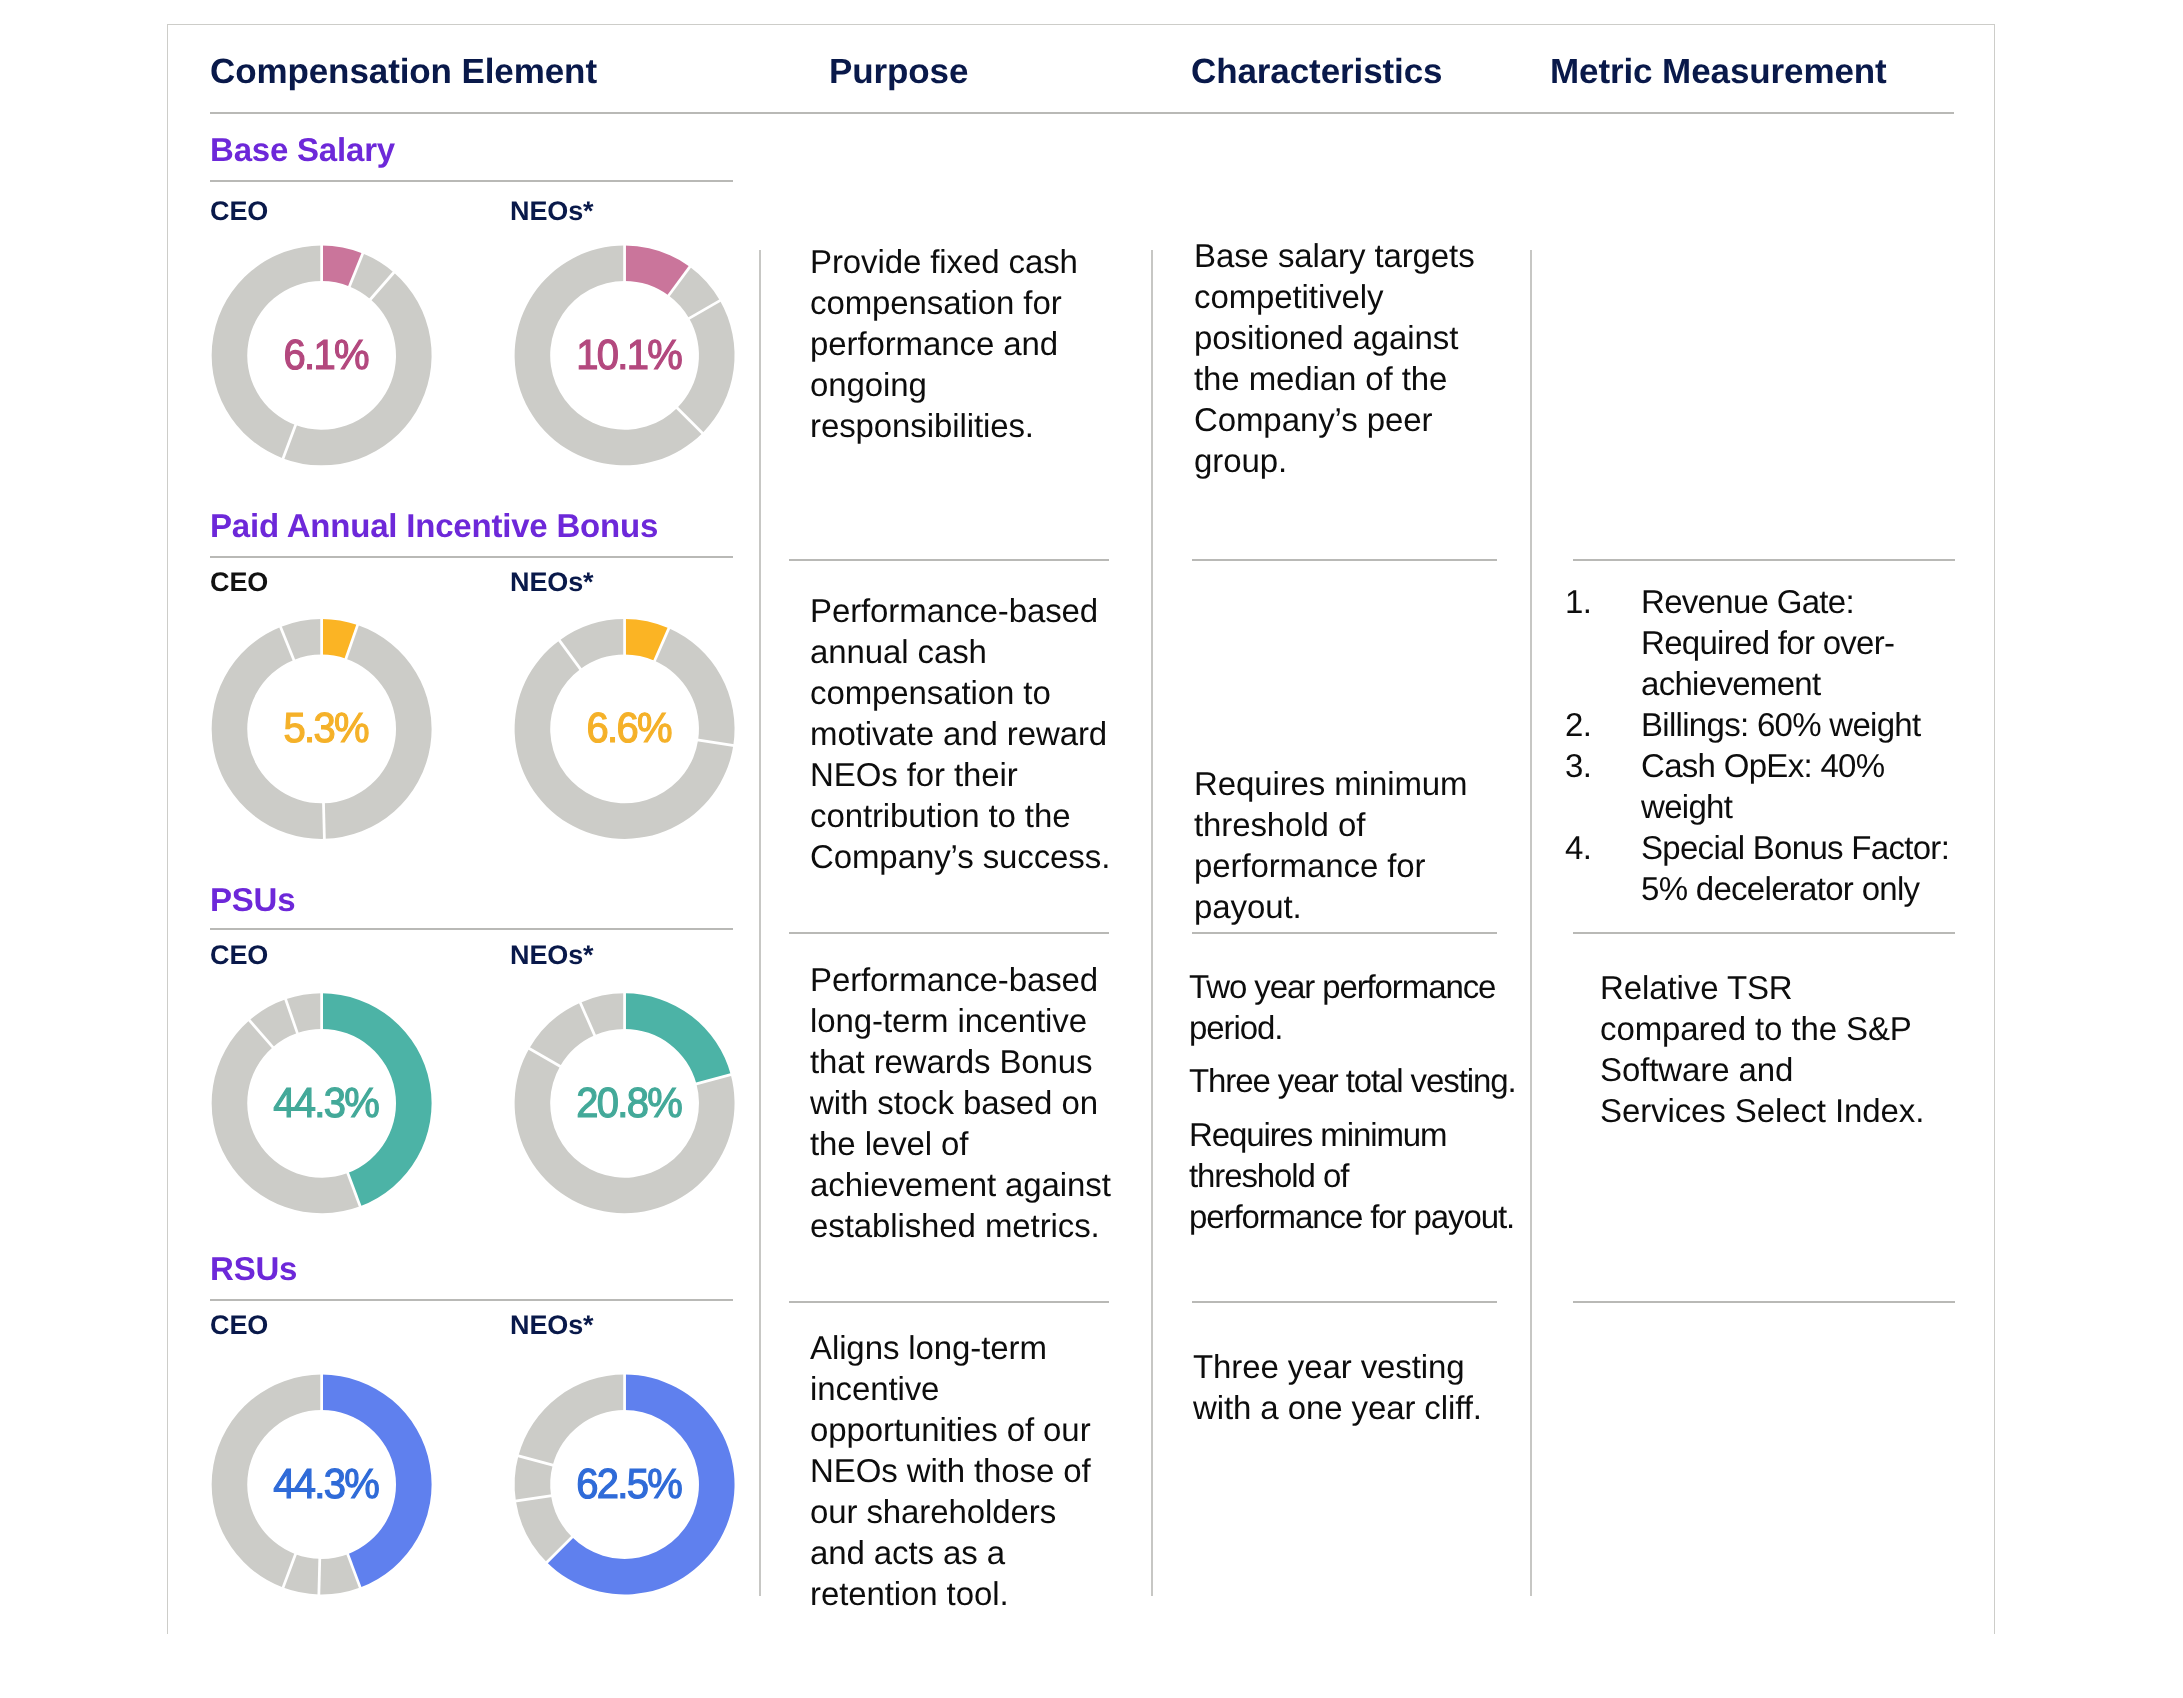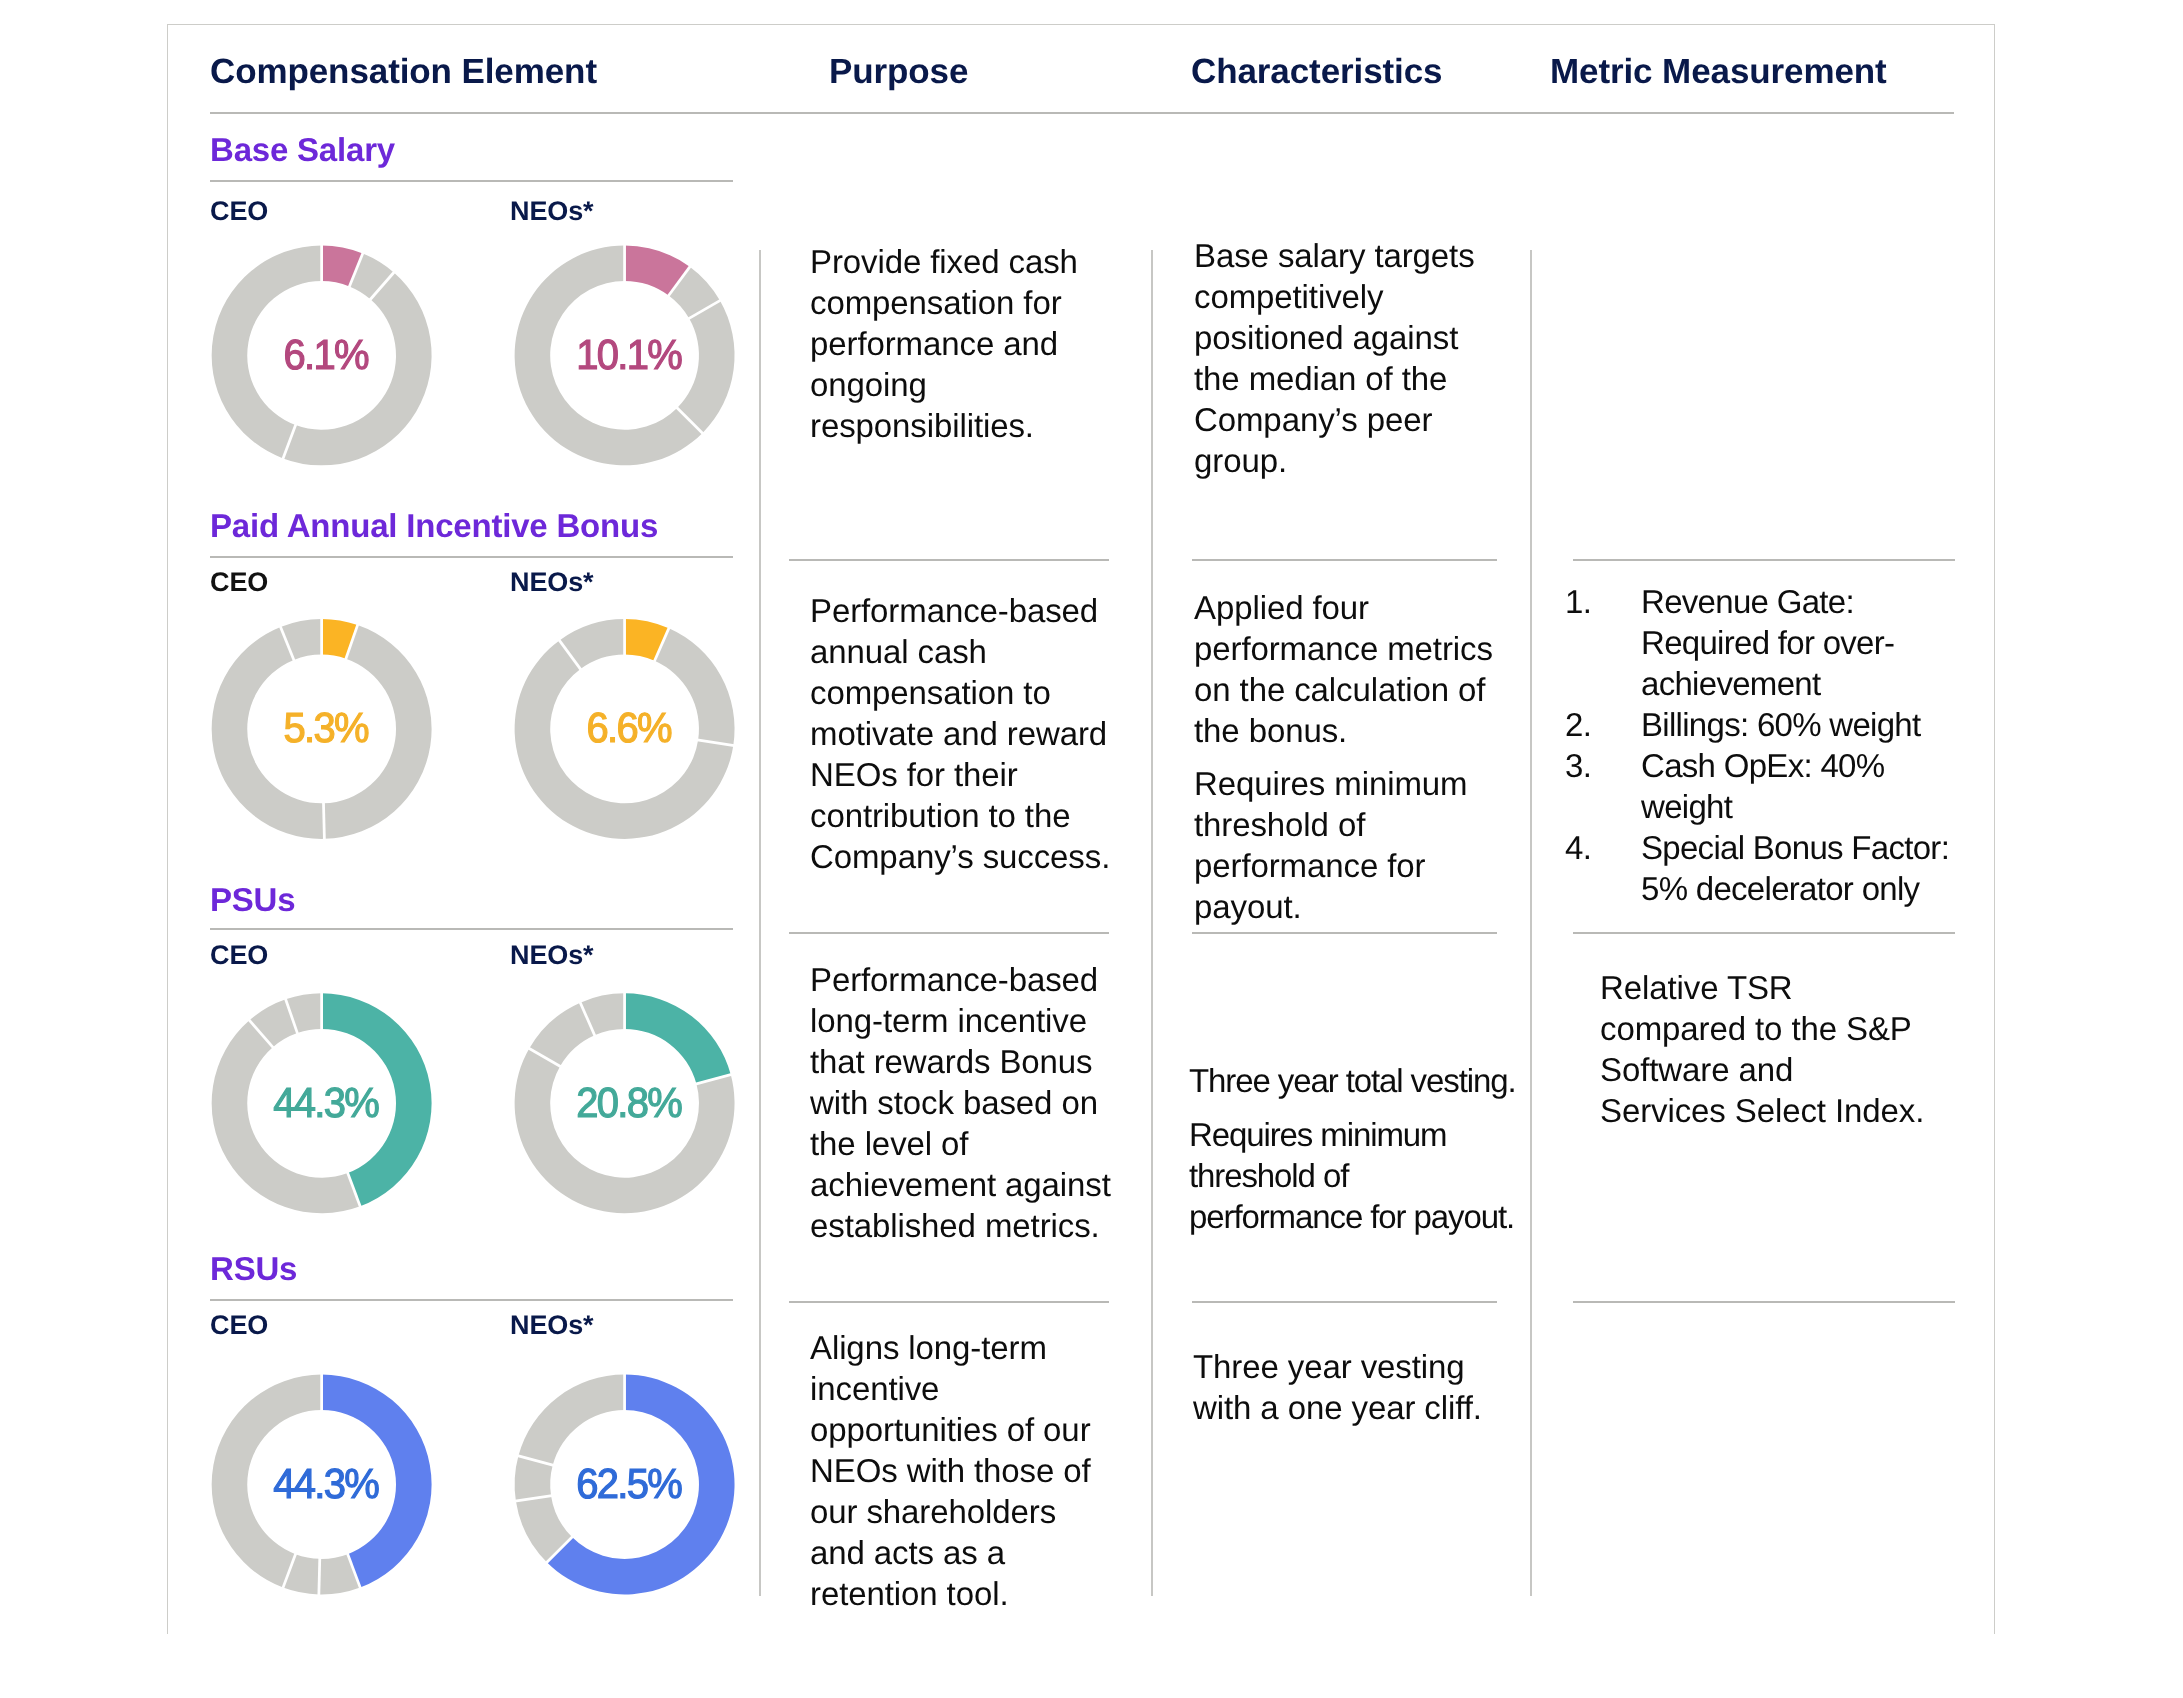--- a/index.html
+++ b/index.html
@@ -180,23 +180,23 @@
   <div class="hr" style="left:1573px;top:932px;width:382px;"></div>
   <div class="hr" style="left:1573px;top:1301px;width:382px;"></div>
 
   <div class="body" style="left:810px;top:590px;width:319px;">Performance-based annual cash compensation to motivate and reward NEOs for their contribution to the Company’s success.</div>
   <div class="body" style="left:810px;top:241px;width:291px;">Provide fixed cash compensation for performance and ongoing responsibilities.</div>
   <div class="body" style="left:810px;top:959px;width:319px;">Performance-based long-term incentive that rewards Bonus with stock based on the level of achievement against established metrics.</div>
   <div class="body" style="left:810px;top:1327px;width:295px;">Aligns long-term incentive opportunities of our NEOs with those of our shareholders and acts as a retention tool.</div>
 
   <div class="body" style="left:1194px;top:235px;width:299px;">Base salary targets competitively positioned against the median of the Company’s peer group.</div>
 
-  <div class="body" style="left:1194px;top:587px;width:319px;">Applied four performance metrics on the calculation of the bonus.</div>
   <div class="body" style="left:1194px;top:763px;width:275px;">Requires minimum threshold of performance for payout.</div>
 
+  <div class="body tight" style="left:1189px;top:966px;width:336px;">Two year performance period.</div>
   <div class="body tight" style="left:1189px;top:1060px;width:336px;">Three year total vesting.</div>
   <div class="body tight" style="left:1189px;top:1114px;width:336px;">Requires minimum threshold of performance for payout.</div>
 
   <div class="body" style="left:1193px;top:1346px;width:311px;">Three year vesting with a one year cliff.</div>
 
   <div class="olist tight" style="left:1641px;top:581px;width:323px;">
     <div class="li"><span class="num">1.</span><span>Revenue Gate: Required for over-achievement</span></div>
     <div class="li"><span class="num">2.</span><span>Billings: 60% weight</span></div>
     <div class="li"><span class="num">3.</span><span>Cash OpEx: 40% weight</span></div>
     <div class="li"><span class="num">4.</span><span>Special Bonus Factor: 5% decelerator only</span></div>

